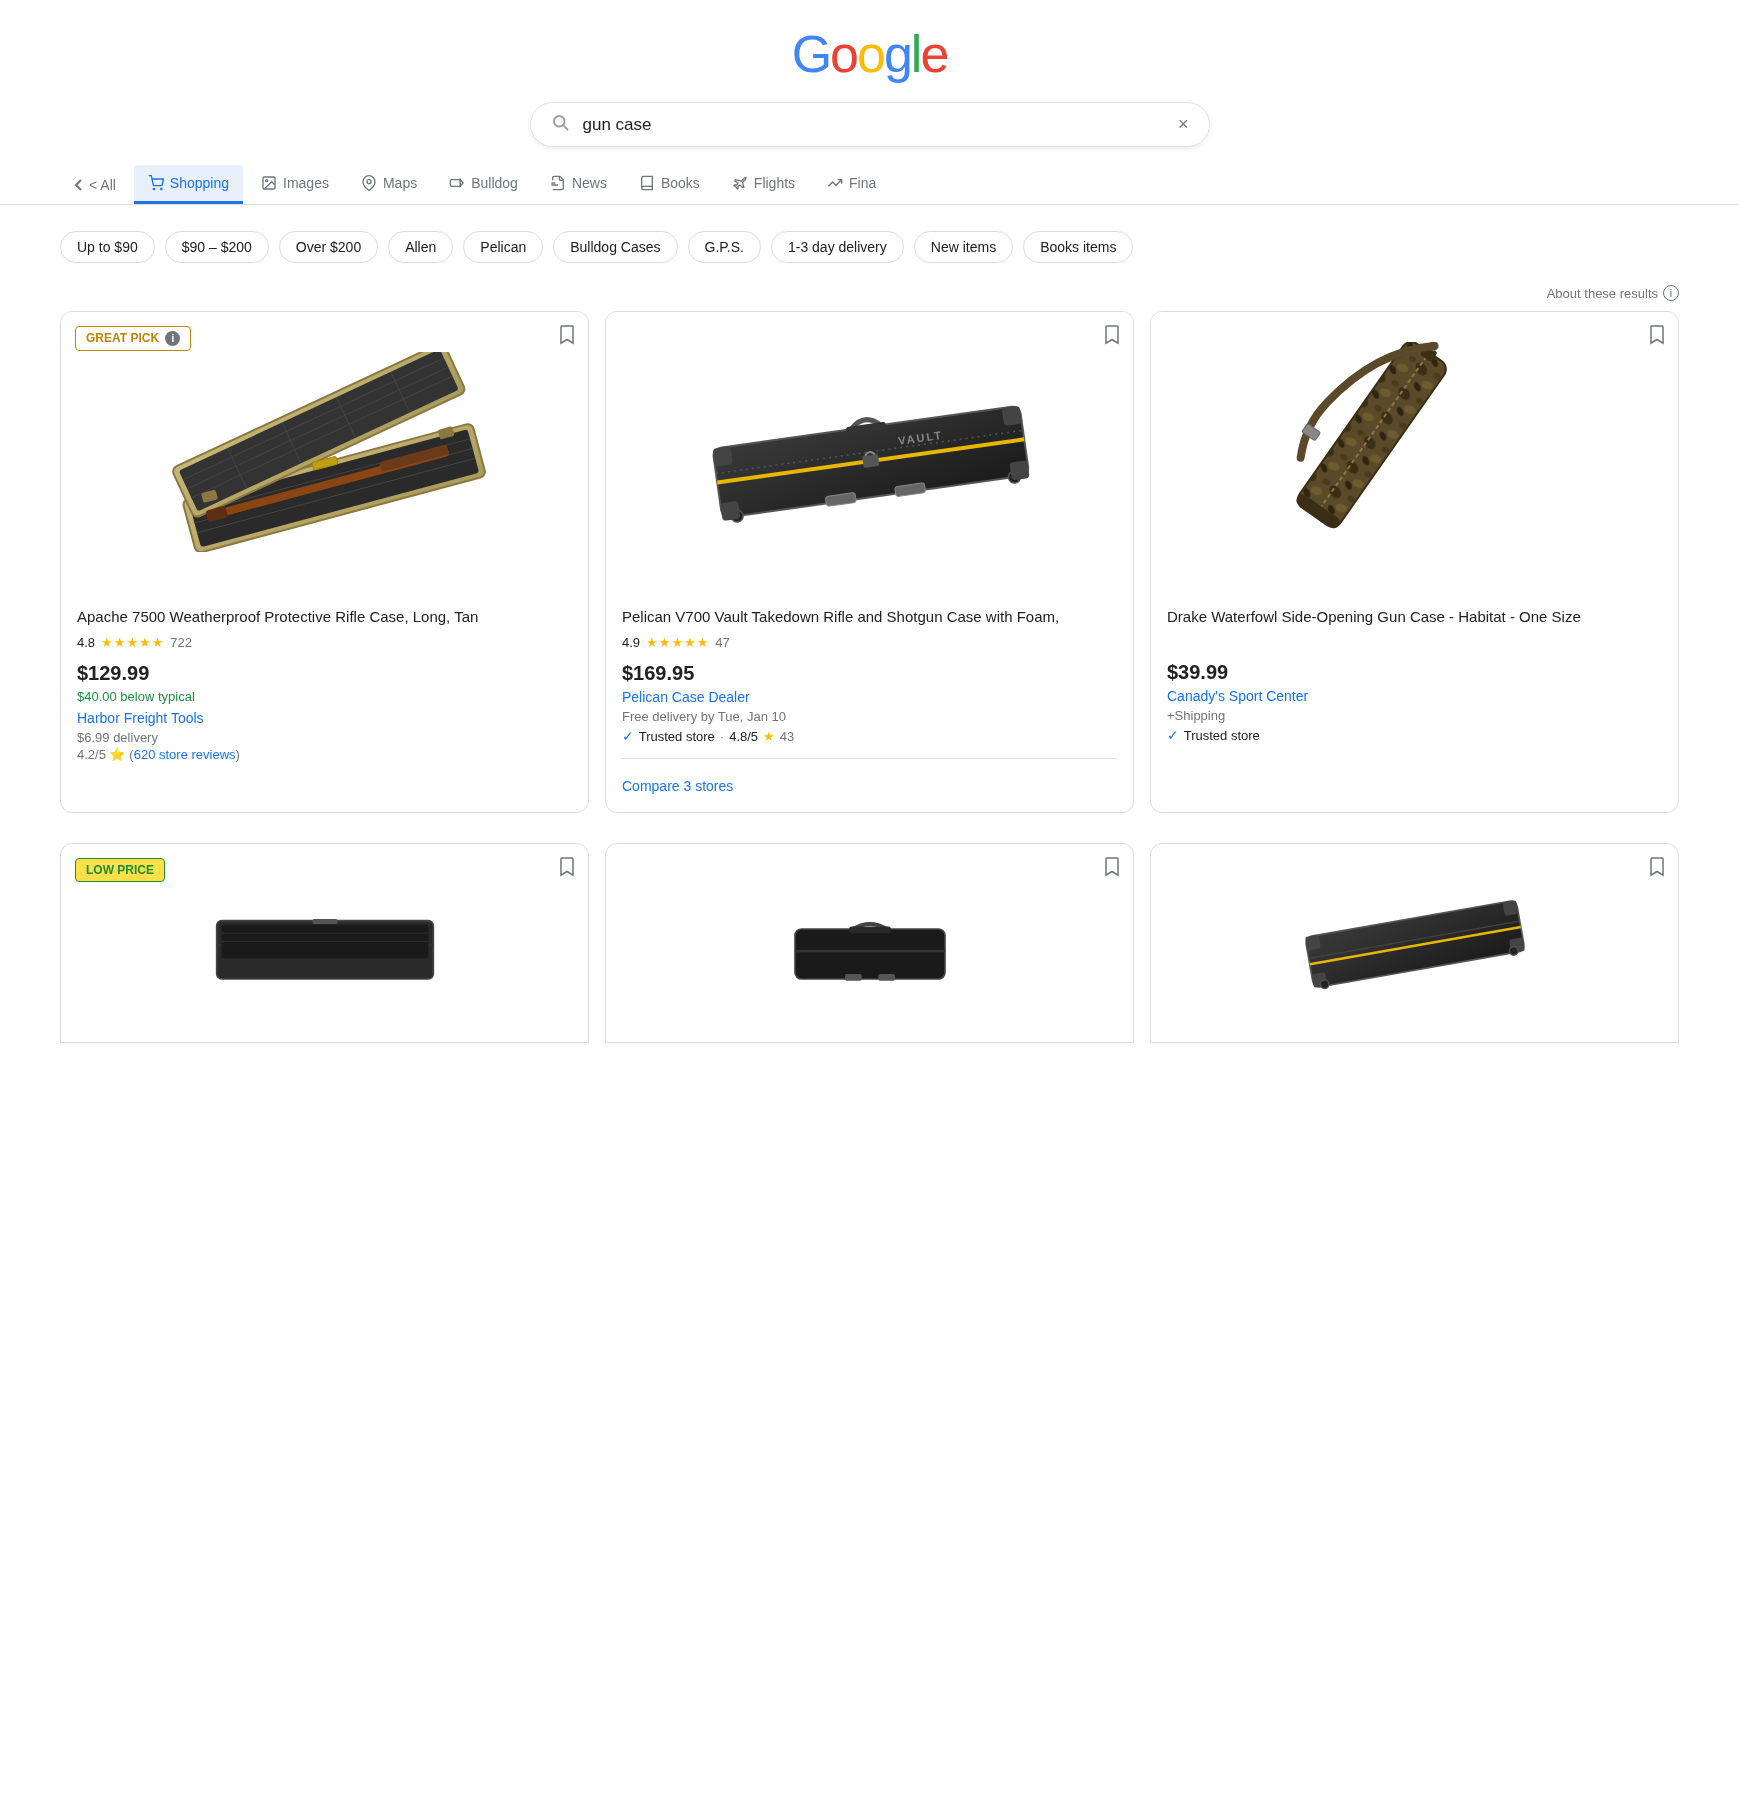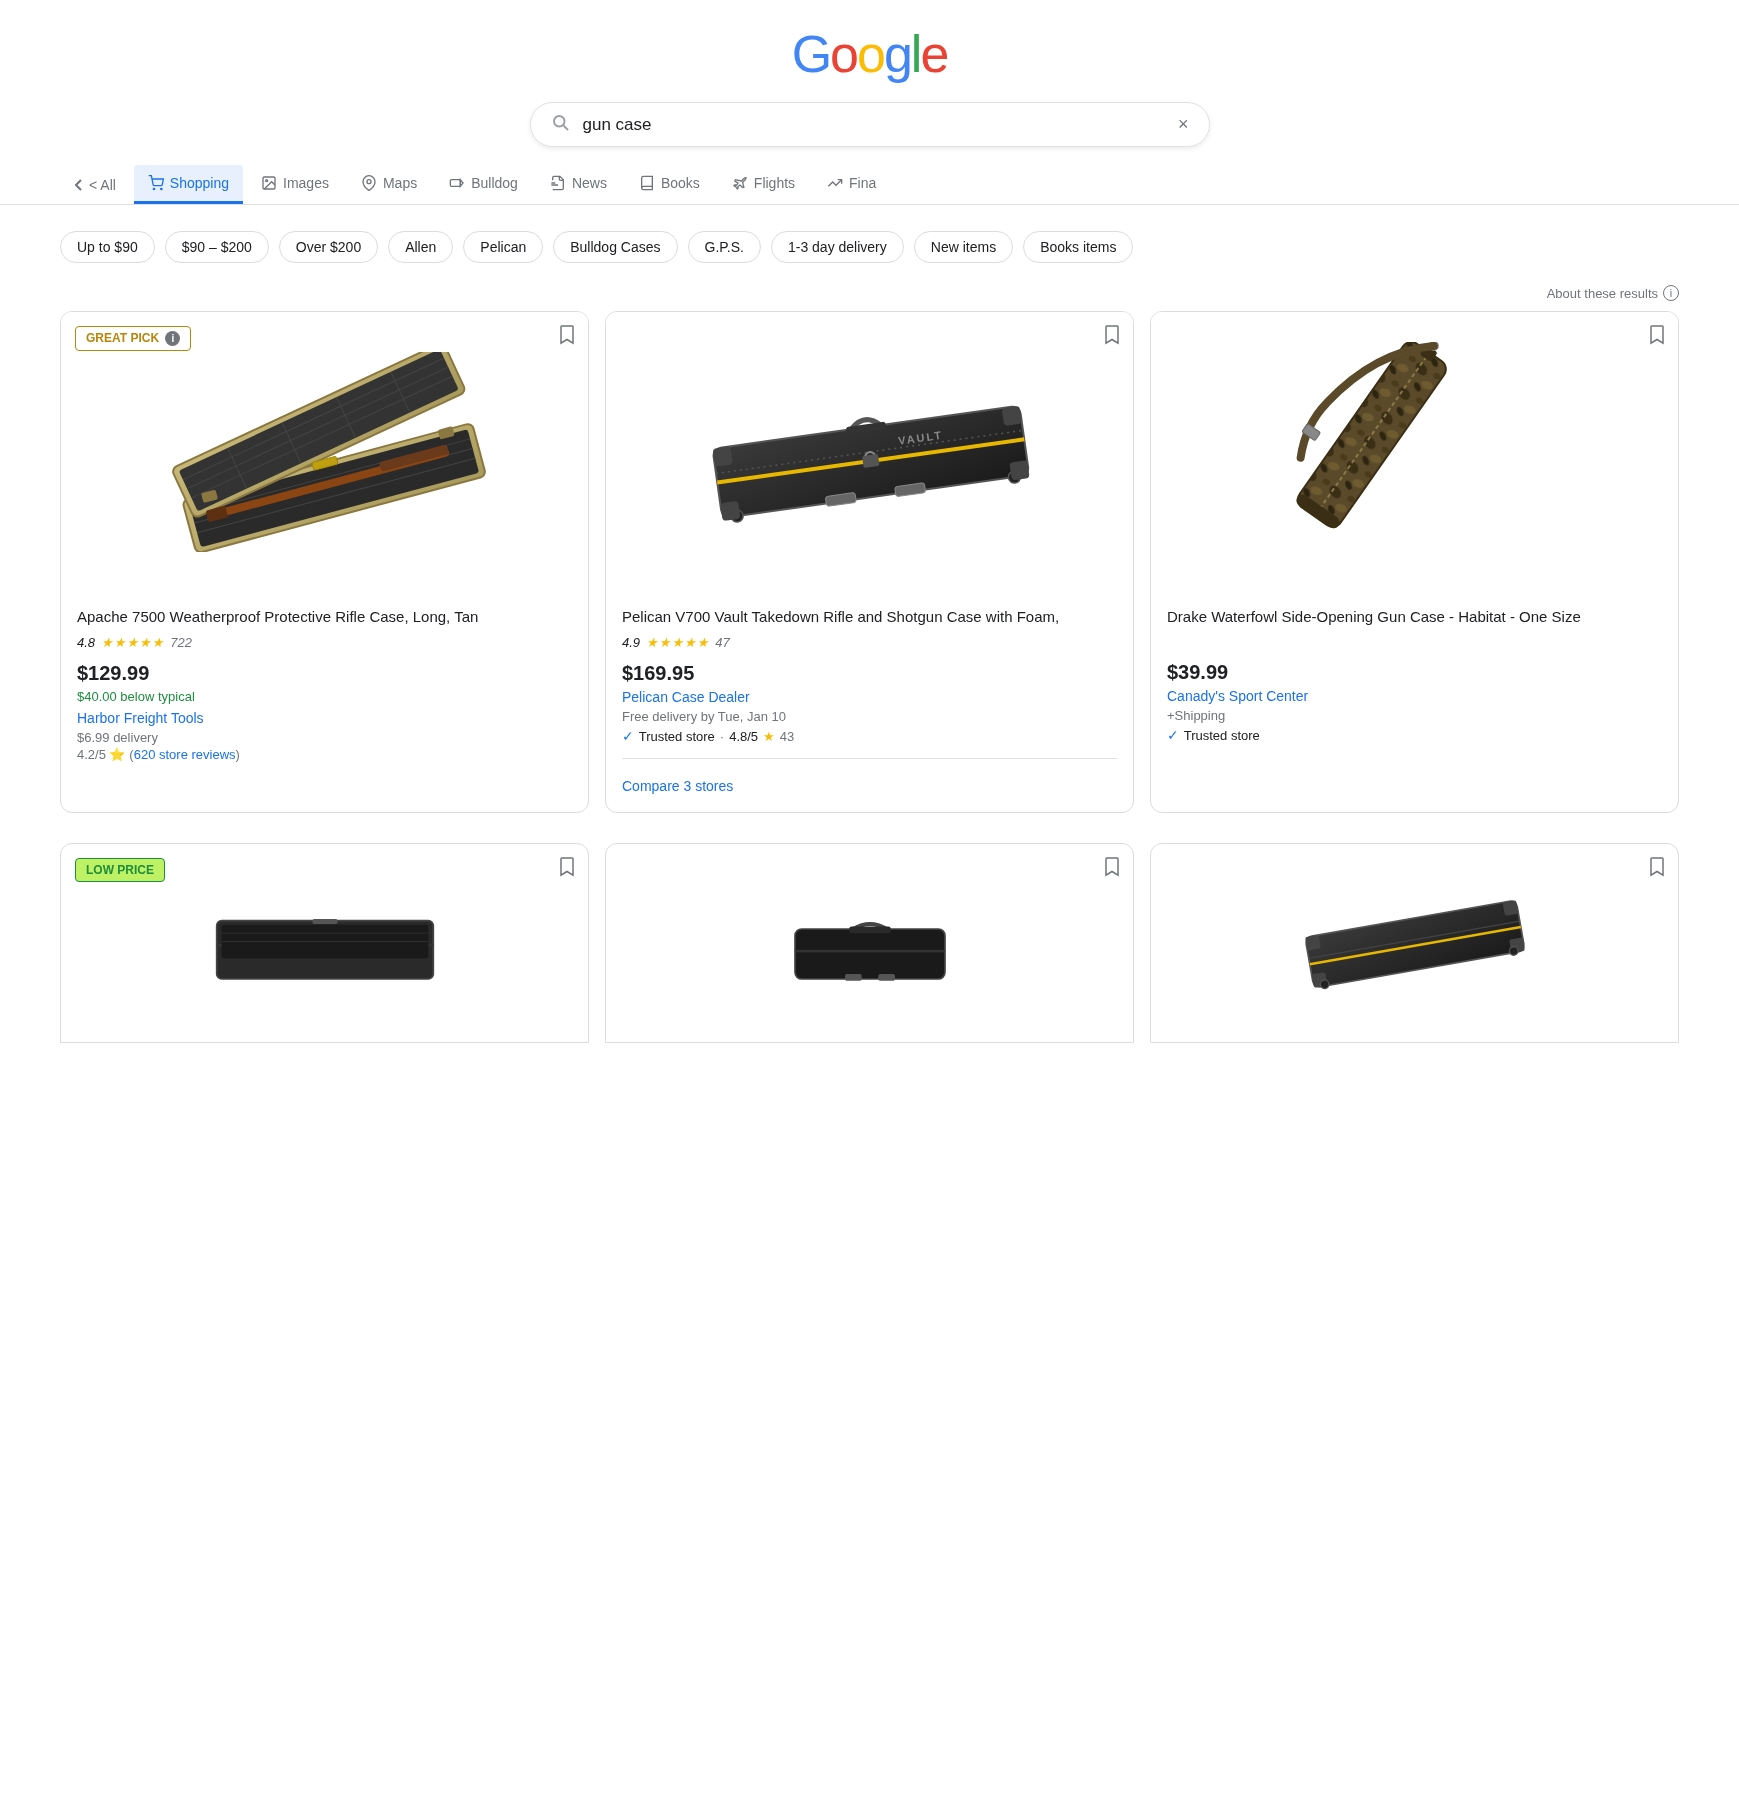--- a/index.html
+++ b/index.html
@@ -39,28 +39,28 @@
 
     
     .products-grid { display: grid; grid-template-columns: repeat(3, 1fr); gap: 16px; padding: 0 60px 30px; }
     .product-card { border: 1px solid #dadce0; border-radius: 12px; padding: 0; overflow: hidden; background: #fff; position: relative; }
 
     .card-top { position: relative; }
     .product-image-area { height: 280px; display: flex; align-items: center; justify-content: center; padding: 20px; background: #fff; }
 
     .badge { position: absolute; top: 14px; left: 14px; padding: 4px 10px; border-radius: 4px; font-size: 12px; font-weight: bold; }
     .badge-great-pick { color: #b8860b; border: 1.5px solid #b8860b; background: #fff; }
-    .badge-low-price { color: #1e8e3e; border: 1.5px solid #1e8e3e; background: #bef264; }
+    .badge-low-price { color: #1e8e3e; border: 1.5px solid #1e8e3e; background: #fde047; }
     .badge-info { display: inline-flex; align-items: center; justify-content: center; width: 15px; height: 15px; border-radius: 50%; background: #70757a; color: #fff; font-size: 10px; margin-left: 3px; cursor: pointer; }
 
     .bookmark-btn { position: absolute; top: 12px; right: 12px; background: none; border: none; cursor: pointer; color: #70757a; font-size: 20px; }
 
     .card-body { padding: 14px 16px 18px; }
     .product-title { font-size: 15px; color: #202124; margin-bottom: 8px; line-height: 1.4; }
-    .product-rating { display: flex; align-items: center; gap: 6px; margin-bottom: 12px; font-style: italic; }
+    .product-rating { display: flex; align-items: center; gap: 6px; margin-bottom: 12px; }
     .rating-score { font-size: 13px; color: #202124; }
     .stars { color: #fbbc04; font-size: 13px; letter-spacing: 1px; }
     .review-count { font-size: 13px; color: #70757a; }
     .product-price { font-size: 20px; font-weight: bold; color: #202124; margin-bottom: 4px; }
     .price-note { font-size: 13px; color: #1e8e3e; margin-bottom: 6px; }
     .seller-link { font-size: 14px; color: #1a73e8; cursor: pointer; text-decoration: none; display: block; margin-bottom: 4px; }
     .delivery-text { font-size: 13px; color: #70757a; margin-bottom: 2px; }
     .store-reviews { font-size: 13px; color: #70757a; margin-bottom: 4px; }
     .store-reviews a { color: #1a73e8; text-decoration: none; }
     .trusted-badge { display: flex; align-items: center; gap: 5px; font-size: 13px; color: #202124; margin-top: 4px; }

